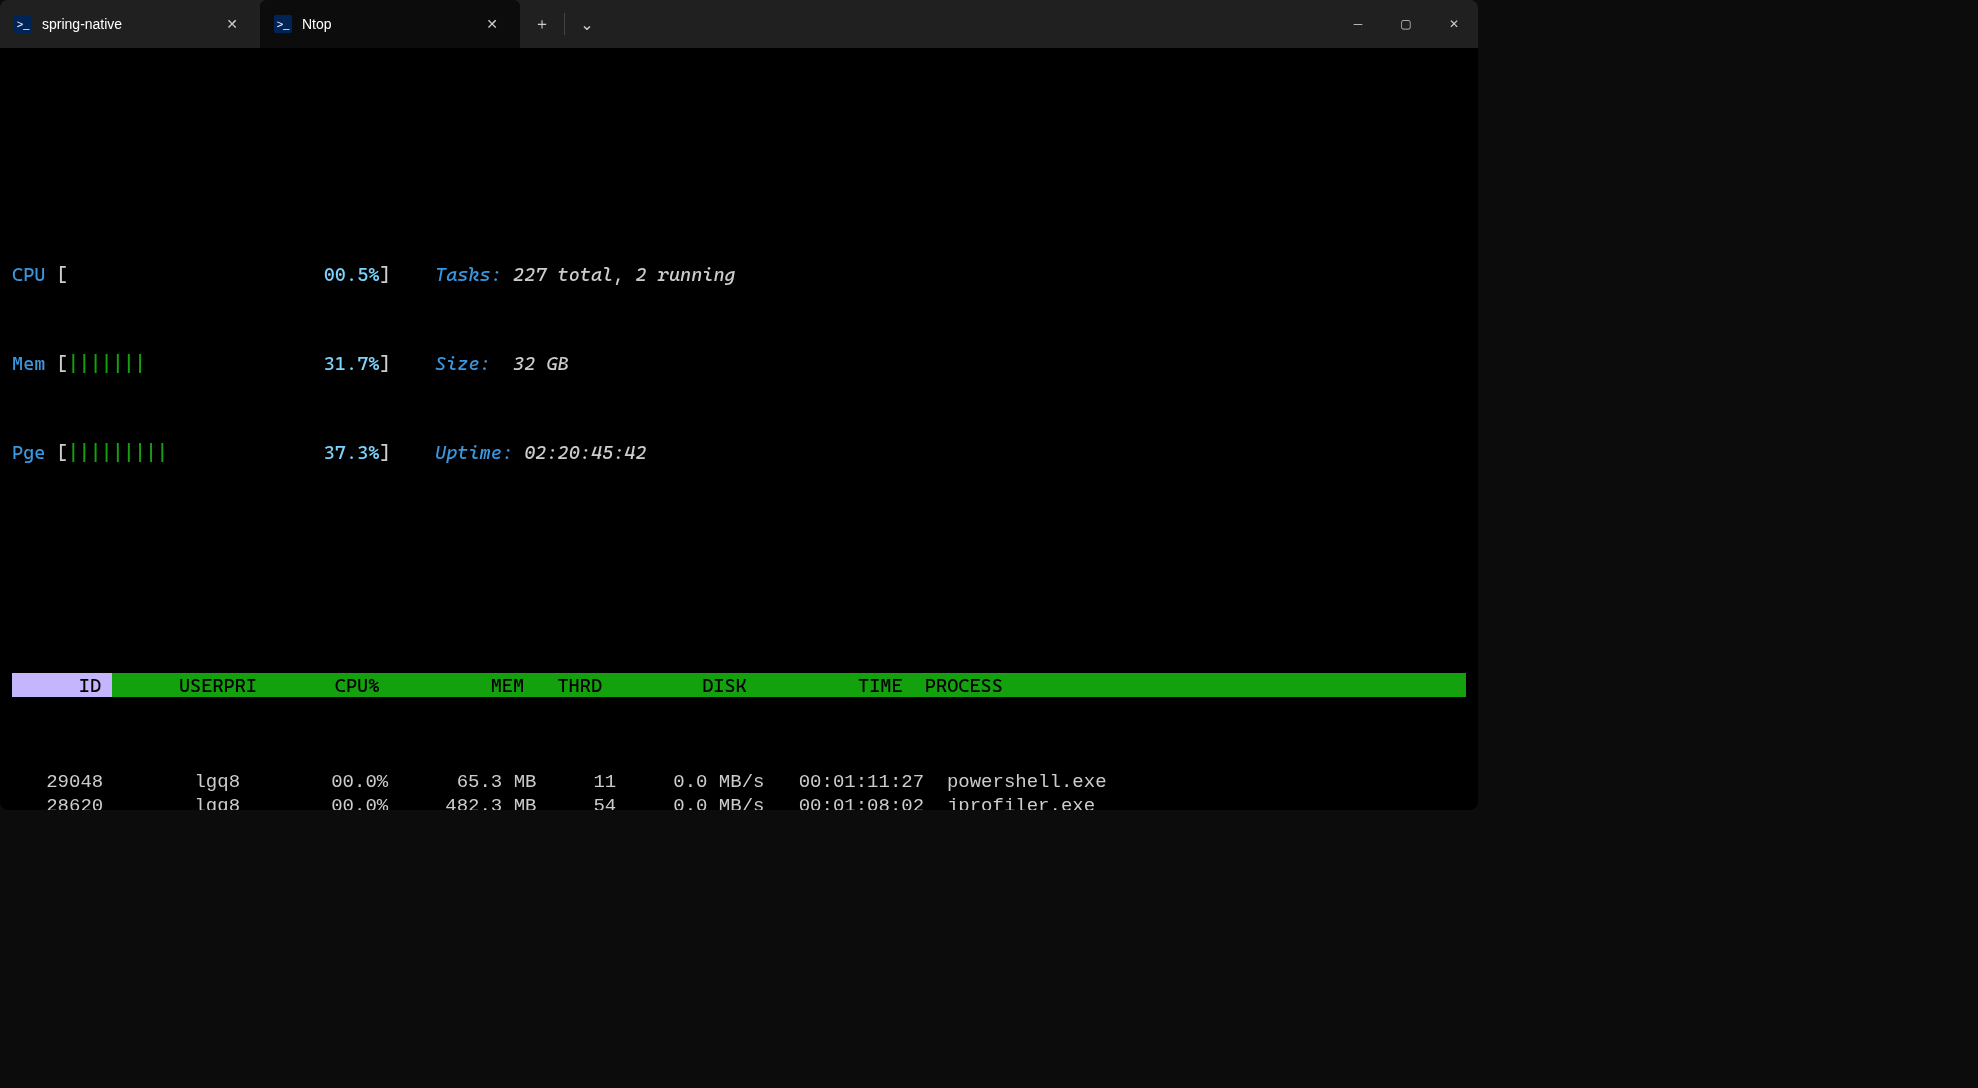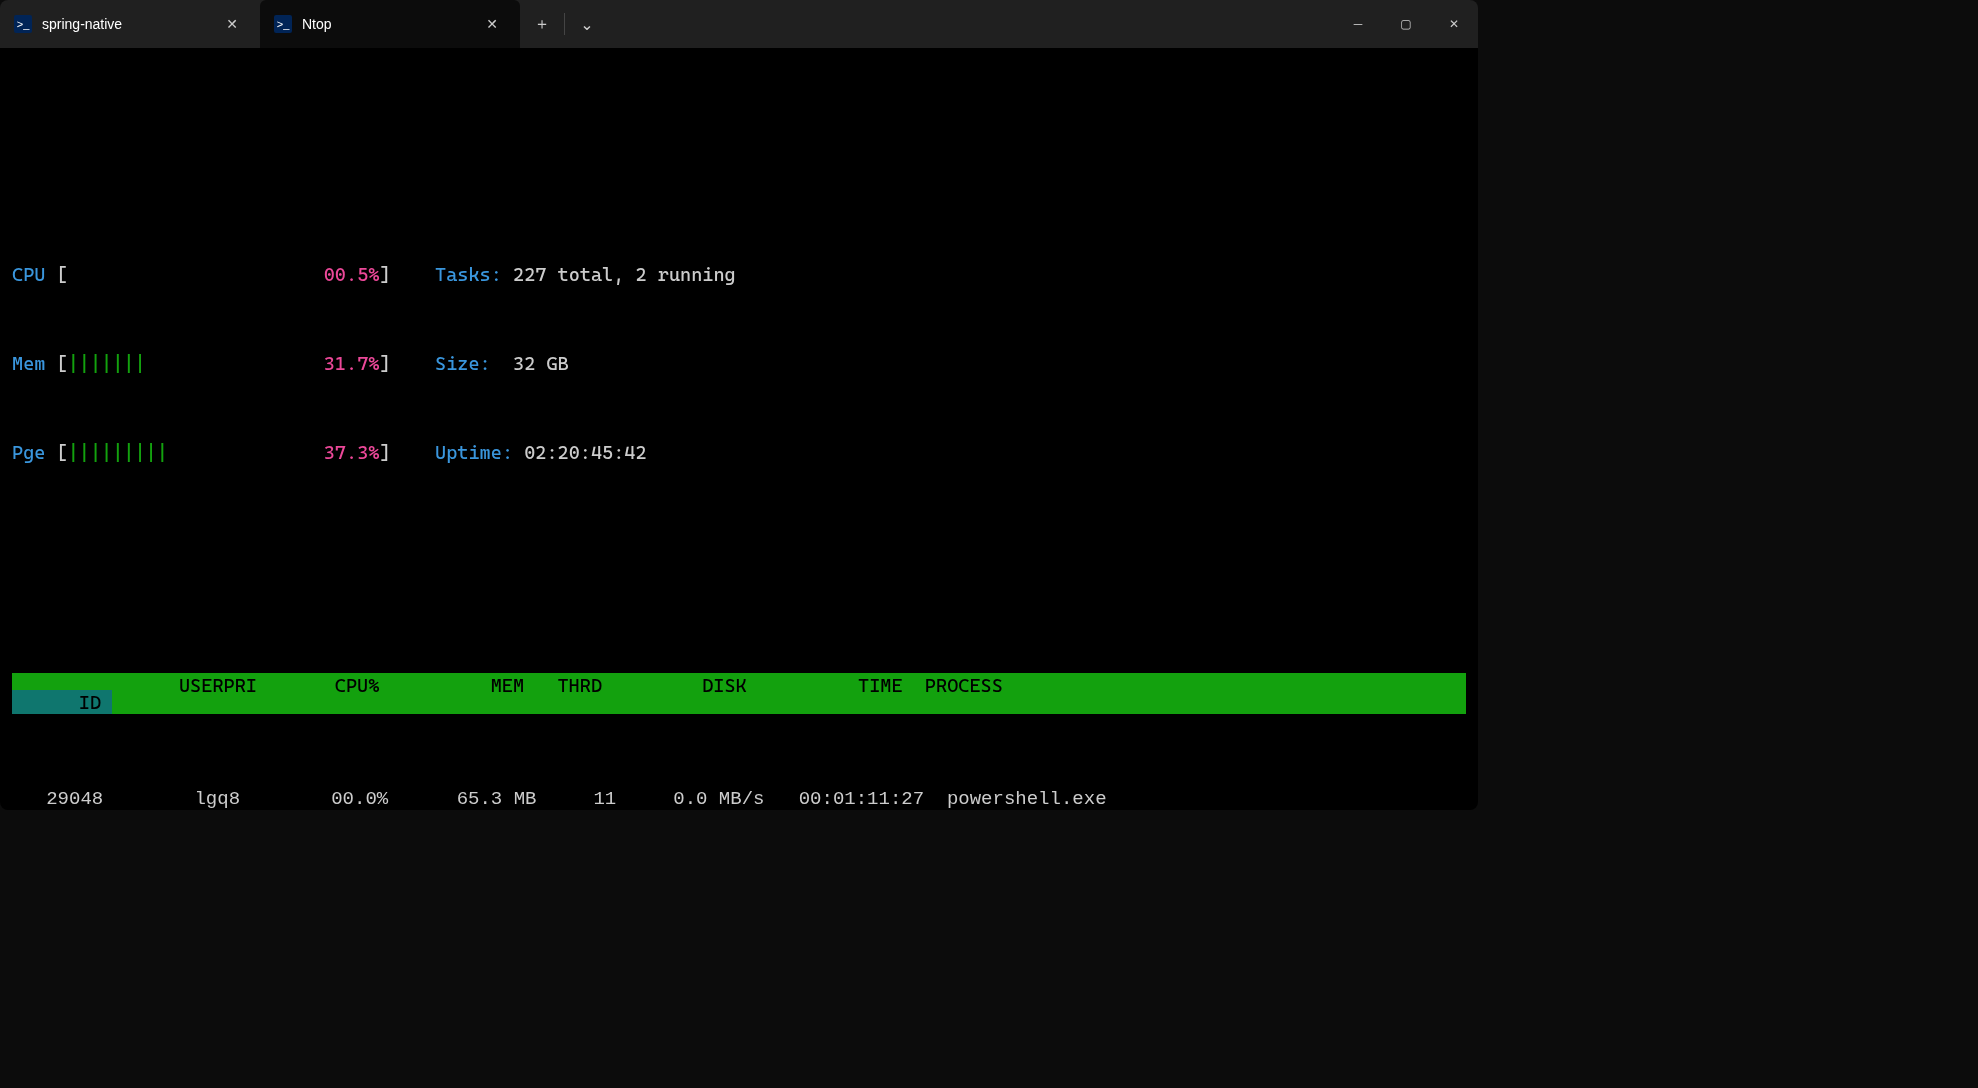--- a/index.html
+++ b/index.html
@@ -84,29 +84,29 @@
     font-weight: bold;
     padding: 1px 0;
   }
   .gap { height: 14px; }
   .meters { }
   .meter-row { display: flex; margin-top: 16px; }
   .label { color: #3A96DD; width: 4ch; }
   .bracket { color: #cccccc; }
   .bars { color: #13A10E; display:inline-block; }
   .fill { display:inline-block; }
-  .pct { color: #ec4899; }
-  .info { color: #3A96DD; margin-left: 2ch; }
+  .pct { color: #7dd3fc; }
+  .info { color: #3A96DD; margin-left: 2ch; font-style: italic; }
   .info-val { color: #cccccc; }
   .header-row {
     background: #13A10E;
     color: #000;
     display: flex;
   }
-  .header-row .sortcol { background: #0f766e; margin-top: 17px; }
+  .header-row .sortcol { background: #c4b5fd; }
   .data-row { display: flex; color: #cccccc; font-family: Liberation Mono, monospace; }
   .col-id   { width: 9ch;  text-align: right; padding-right: 1ch;}
   .col-user { width: 10ch;  text-align: right; }
   .col-pri  { width: 6ch;  text-align: left; }
   .col-cpu  { width: 8ch;  text-align: right; }
   .col-mem  { width: 13ch; text-align: right; }
   .col-thrd { width: 7ch;  text-align: right; }
   .col-disk { width: 13ch; text-align: right; }
   .col-time { width: 14ch; text-align: right; }
   .col-proc { flex: 1;     text-align: left; padding-left: 2ch; }

